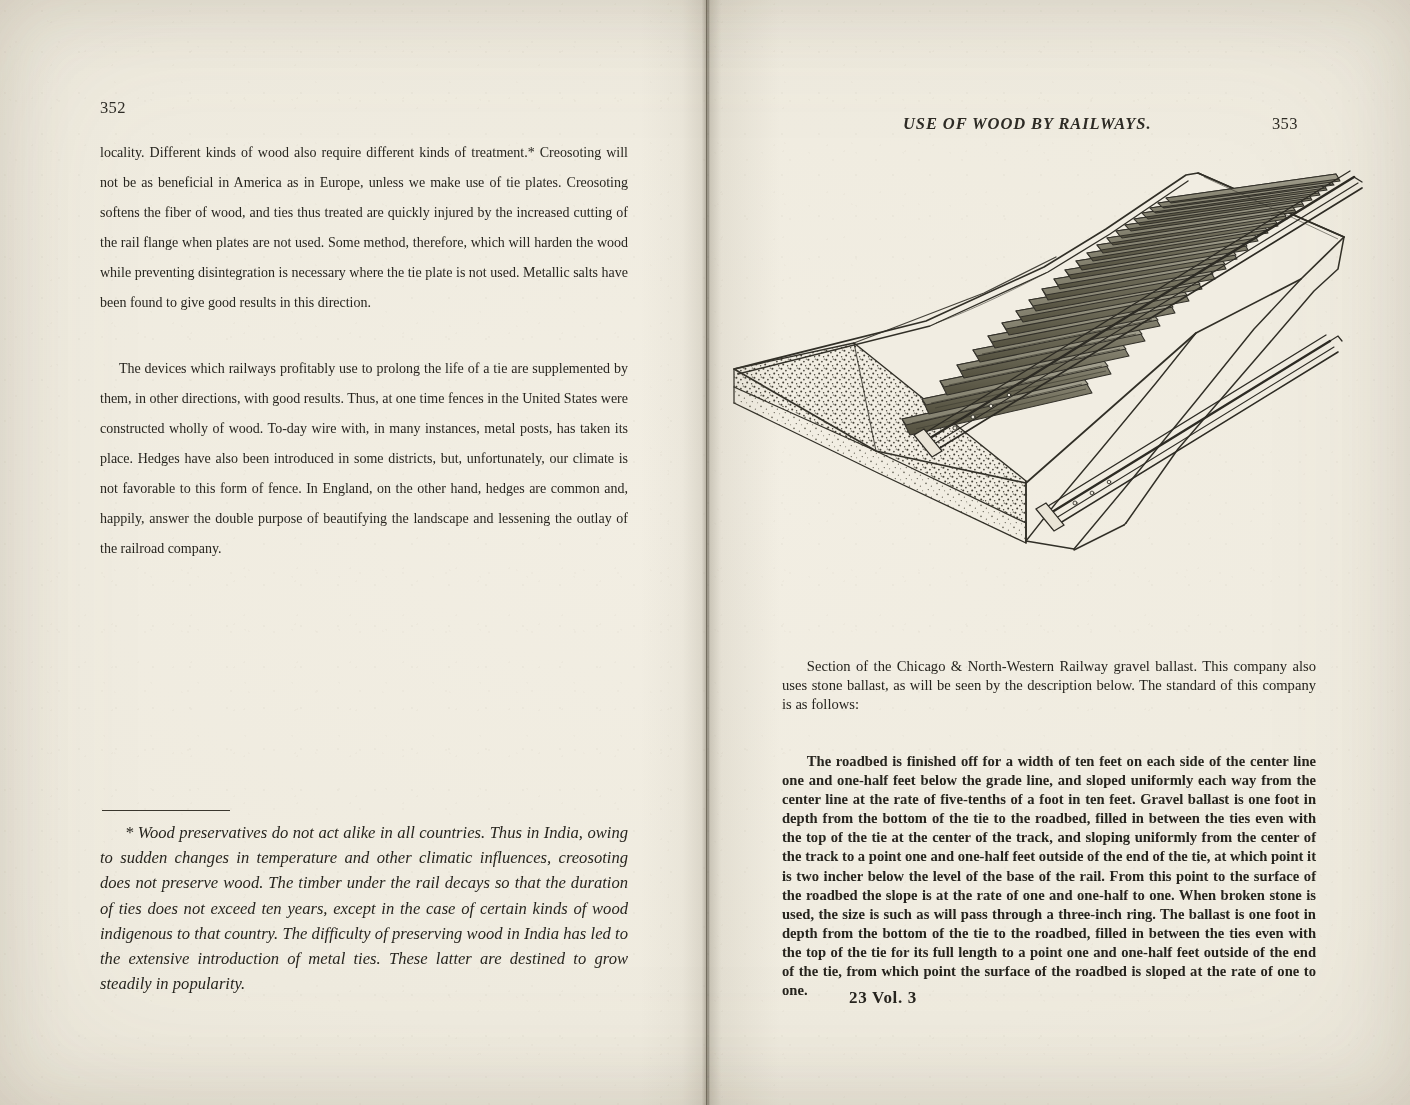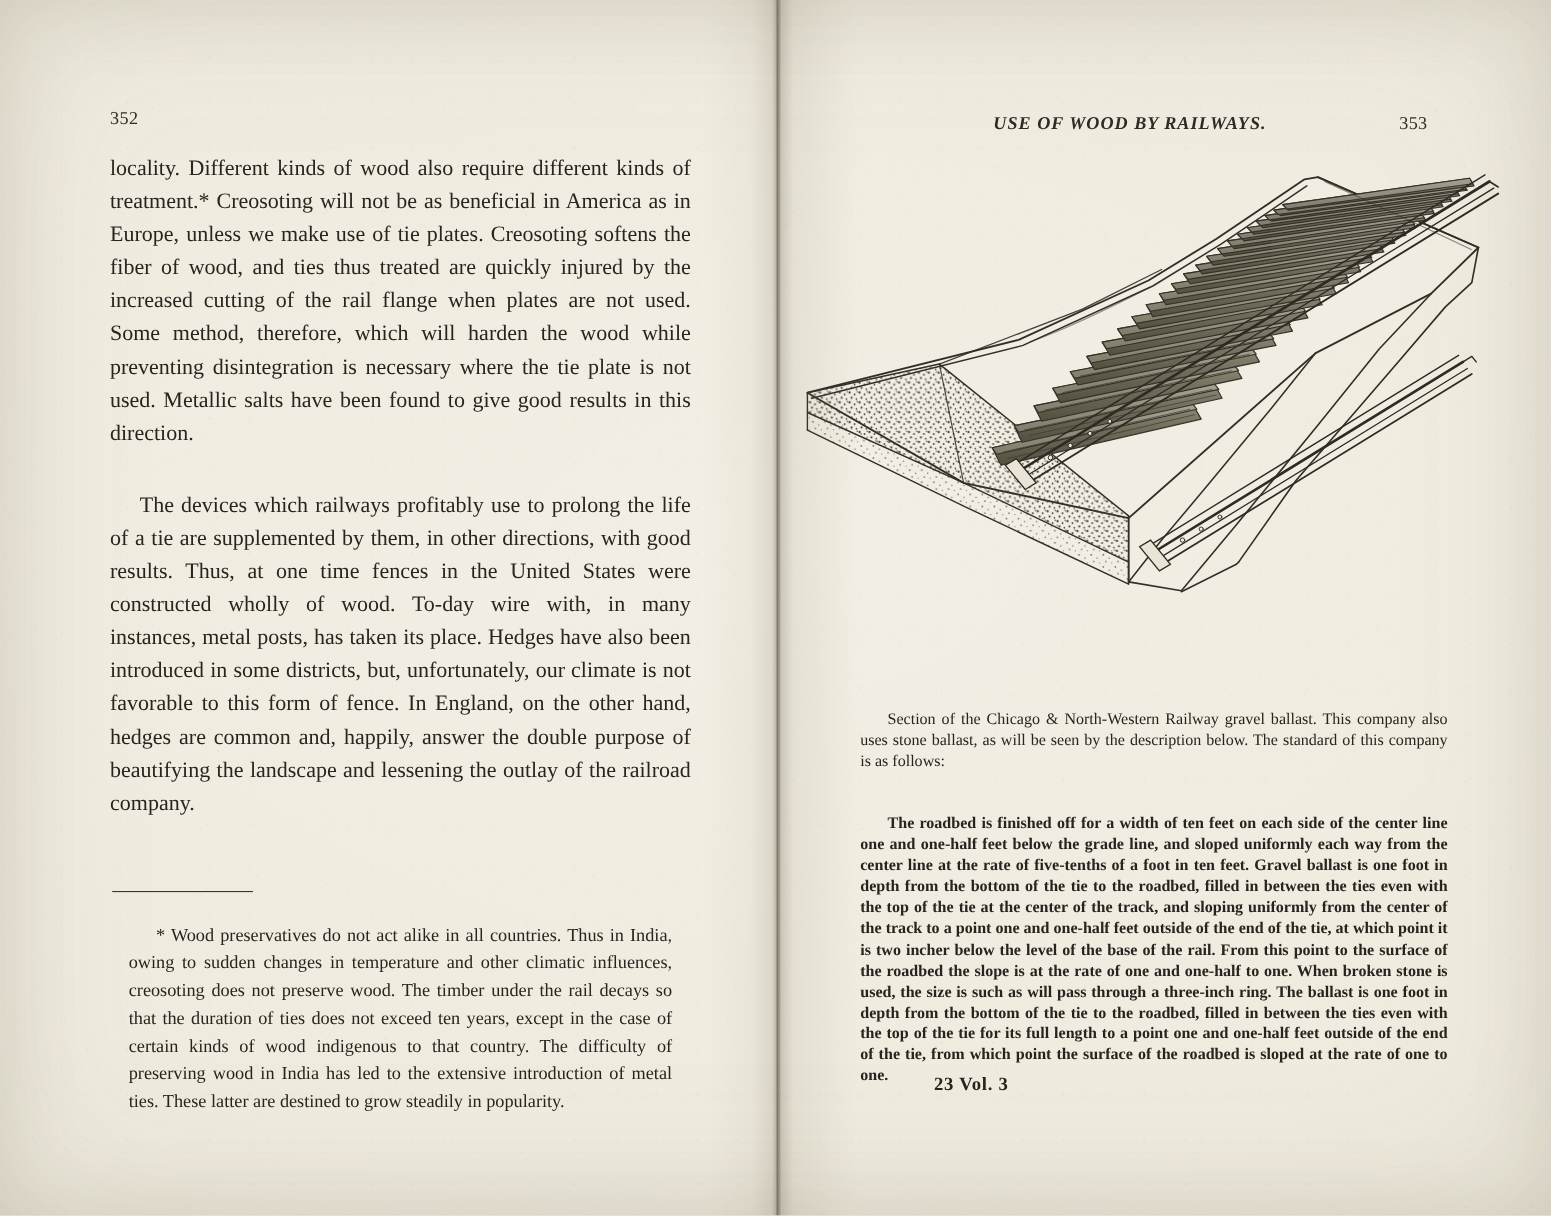--- a/index.html
+++ b/index.html
@@ -70,45 +70,45 @@
     letter-spacing:.02em;
   }
 
   
   #page-left{left:0;top:0;width:706px;height:1105px;}
   #lp-folio{left:100px;top:98px;}
   #lp-head{left:142px;top:98px;}
 
   #lp-body{
     position:absolute;left:100px;top:138px;width:528px;
-    font-size:20px;
+    font-size:14px;
     line-height:30.1px;
     color:#27251f;
     text-align:justify;
     text-justify:inter-word;
     -webkit-hyphens:none;hyphens:none;
   }
   #lp-body p{margin:0;}
   #lp-body p + p{text-indent:1.35em;margin-top:35px;}
 
   #lp-rule{
     position:absolute;left:102px;top:810px;width:128px;height:0;
     border-top:1.6px solid #3a372e;
   }
   #lp-note{
     position:absolute;left:100px;top:820px;width:528px;
     font-size:16.6px;
     line-height:25.2px;
     color:#27251f;
     text-align:justify;
   }
-  #lp-note p{margin:17px;text-indent:1.5em;}
-
-  
-  #page-right{left:706px;top:4px;width:704px;height:929px;}
+  #lp-note p{margin:0;text-indent:1.5em;font-style:italic;}
+
+  
+  #page-right{left:706px;top:16px;width:704px;height:929px;}
   #rp-head{left:197px;top:98px;}
   #rp-folio{left:566px;top:98px;text-align:right;}
 
   #figure{
     position:absolute;left:20px;top:135px;width:640px;height:500px;
   }
   #figure svg{display:block;width:100%;height:100%;}
 
   #rp-caption{
     position:absolute;left:76px;top:641px;width:534px;

